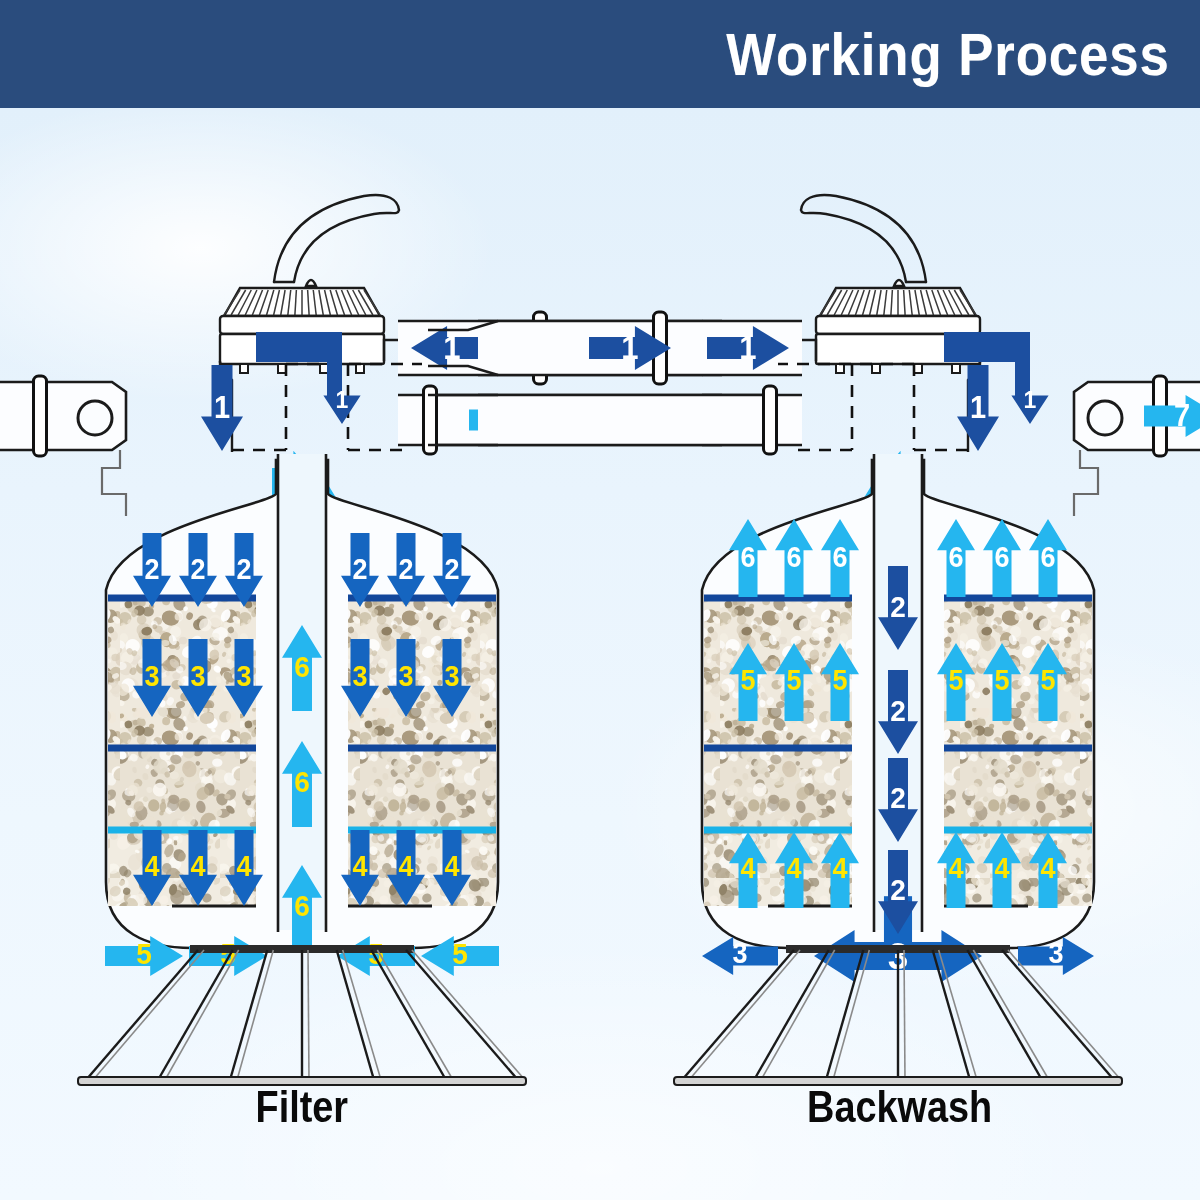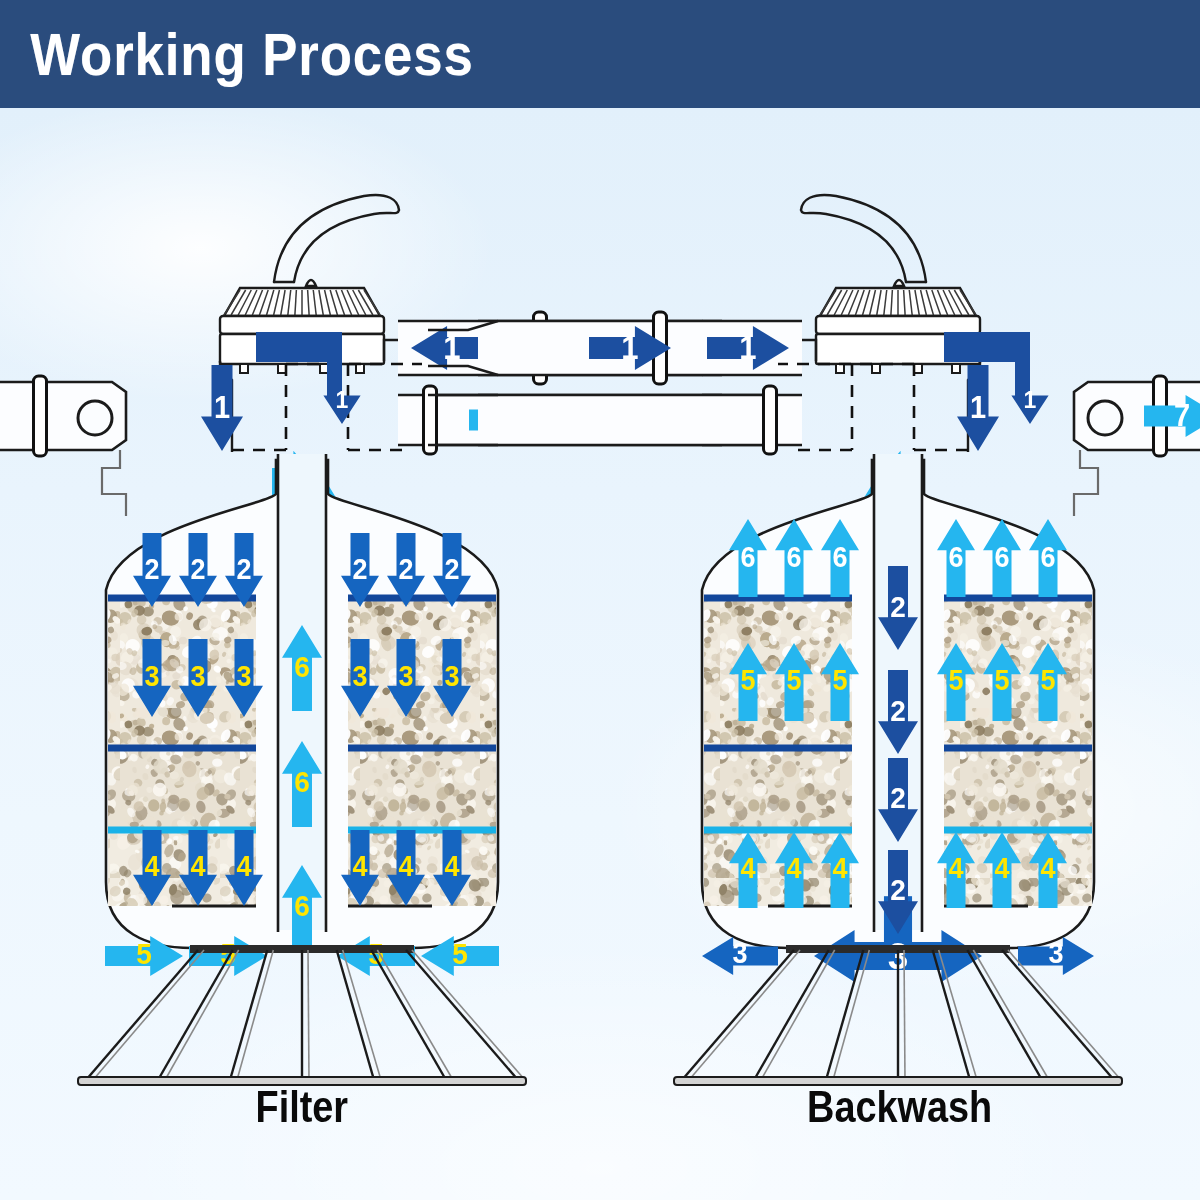--- a/index.html
+++ b/index.html
@@ -8,21 +8,21 @@
     width:1200px;height:1200px;overflow:hidden;
     font-family:"Liberation Sans", sans-serif;
     background:#eaf4fc;
   }
   #stage{position:relative;width:1200px;height:1200px;}
 
   
   .header{
     position:absolute;left:0;top:0;width:1200px;height:108px;
     background:#2a4c7d;
-    display:flex;align-items:center;justify-content:flex-start;
+    display:flex;align-items:center;justify-content:flex-end;
   }
   .header-title{
     color:#ffffff;
     font-family:"Liberation Sans Narrow","Liberation Sans",sans-serif;
     font-size:60px;font-weight:bold;letter-spacing:1px;
     transform:scaleX(0.88);
     text-shadow:0 0 1px rgba(255,255,255,.4);
   }
 
   

